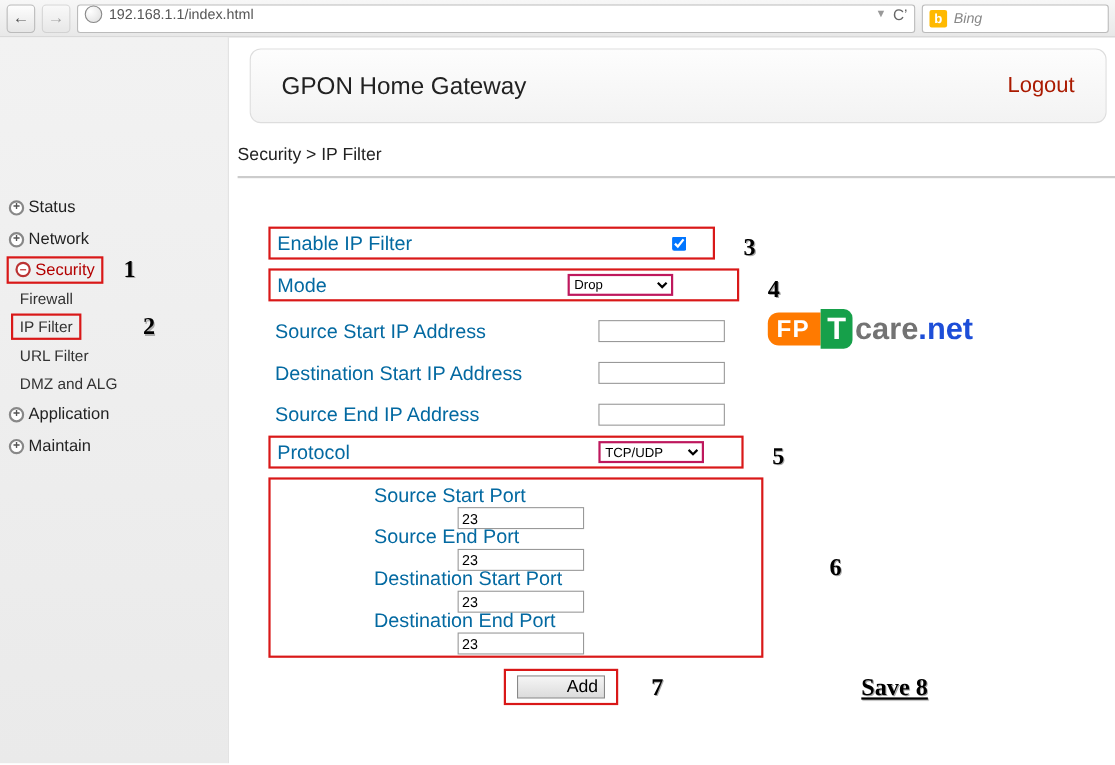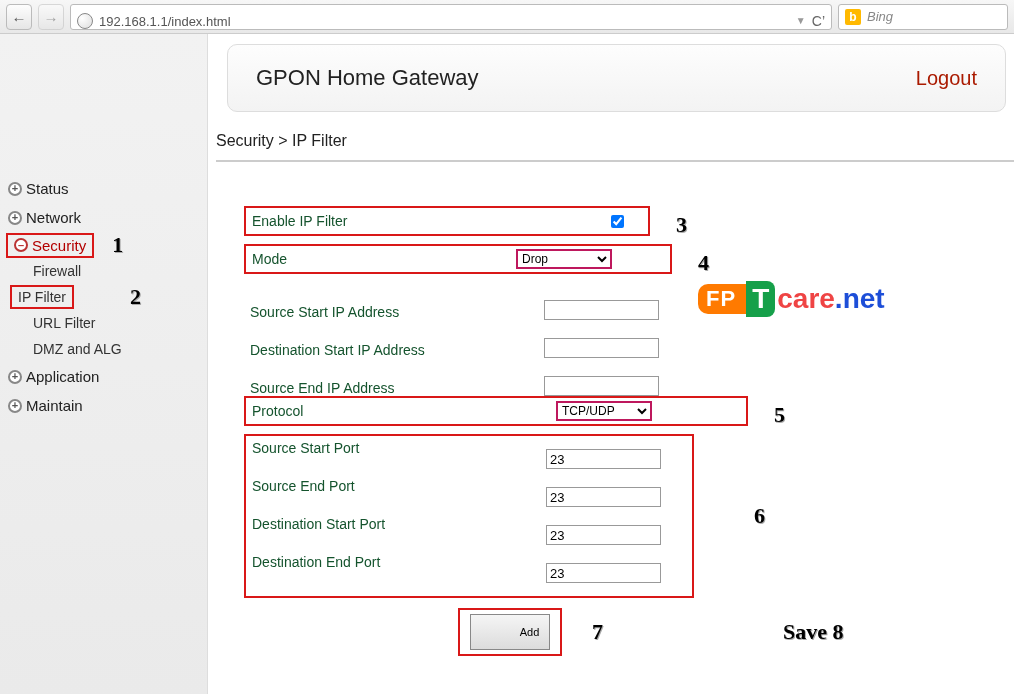--- a/index.html
+++ b/index.html
@@ -1,73 +1,73 @@
 <!DOCTYPE html>
 <html><head>
   <meta charset="utf-8">
   <style>
     * { margin: 0; padding: 0; box-sizing: border-box; }
     body { font-family: Arial, sans-serif; font-size: 14px; background: #fff; width: 1014px; }
 
     
     .browser-bar { height: 34px; background: linear-gradient(to bottom, #f7f7f7, #e8e8e8); border-bottom: 1px solid #ccc; display: flex; align-items: center; padding: 0 6px; gap: 6px; }
     .nav-btn { width: 26px; height: 26px; border-radius: 4px; background: linear-gradient(to bottom,#fdfdfd,#e6e6e6); border:1px solid #bbb; display:flex; align-items:center; justify-content:center; color:#555; cursor:pointer; font-size:15px; }
-    .url-bar { flex: 1; height: 26px; background: #fff; border:1px solid #bbb; border-radius: 3px; display:flex; align-items:flex-end; padding:0 6px; font-size:13px; color:#555; }
+    .url-bar { flex: 1; height: 26px; background: #fff; border:1px solid #bbb; border-radius: 3px; display:flex; align-items:flex-start; padding:0 6px; font-size:13px; color:#555; }
     .globe { width:16px; height:16px; border-radius:50%; border:1px solid #888; margin-right:6px; display:inline-block; background: radial-gradient(circle at 30% 30%, #fff, #ddd); }
     .url-right { display:flex; align-items:center; gap:6px; color:#777; font-size:13px;}
     .dropdown-tick { color:#999; font-size:10px; }
     .refresh { font-size:14px; color:#666;}
     .search-bar { width: 170px; height:26px; background:#fff; border:1px solid #bbb; border-radius:3px; display:flex; align-items:center; padding:0 6px; color:#888; font-style:italic; font-size:13px; }
     .bing-b { width:16px; height:16px; background:#ffb900; color:#fff; font-weight:bold; font-style:normal; display:flex;align-items:center;justify-content:center; border-radius:2px; margin-right:6px; font-size:12px;}
 
     
     .container { display:flex; }
     .sidebar { width: 208px; background: linear-gradient(to bottom, #f2f2f2, #eaeaea); min-height: 660px; padding-top: 140px; border-right: 1px solid #ddd;}
     .nav-item { padding: 6px 8px; display:flex; align-items:center; font-size:15px; cursor:pointer; color:#222;}
     .nav-icon { width:14px; height:14px; border-radius:50%; border:2px solid #888; background:#fff; margin-right:4px; display:flex; align-items:center; justify-content:center; font-size:11px; color:#555; line-height:1; font-weight:bold;}
     .nav-icon.minus { border-color:#b33; color:#b33;}
-    .sub-item { padding: 5px 8px 5px 33px; font-size:14px; color:#333; cursor:pointer; }
+    .sub-item { padding: 5px 8px 5px 18px; font-size:14px; color:#333; cursor:pointer; }
     .hl-red { border: 2px solid #d91818; }
     .nav-security { color:#b30000; padding:2px 4px;}
     .nav-ipfilter { padding:2px 4px;}
 
     .annot { font-family: "Times New Roman", serif; font-weight: bold; font-size: 22px; color:#000; text-shadow: 1px 1px 0 #aaa; }
 
     .main { flex:1; padding: 10px 8px 0 8px; position:relative; }
     .header-card { border:1px solid #ddd; border-radius:10px; background: linear-gradient(to bottom,#fdfdfd,#f3f3f3); padding: 20px 28px; display:flex; justify-content:space-between; align-items:center; margin-bottom: 16px; margin-left: 11px;}
     .header-title { font-size:22px; color:#222;}
     .header-logout { font-size:20px; color:#aa1a00; cursor:pointer;}
 
     .breadcrumb { font-size:16px; color:#222; padding: 4px 0 10px 0;}
     .sep-line { border-bottom: 2px solid #ccc; margin-right: -8px;}
 
     .form-area { padding: 44px 0 0 28px; }
-    .form-row { display:flex; align-items:flex-end; height: 38px; }
-    .form-label { width: 270px; font-size:14px; color:#14532d; padding-left:6px; }
+    .form-row { display:flex; align-items:center; height: 38px; }
+    .form-label { width: 270px; font-size:18px; color:#0369a1; padding-left:6px; }
     .form-ctrl { width: 136px; display:flex; align-items:center; justify-content:flex-start;}
     .form-ctrl input[type=text] { width: 115px; height:20px; border:1px solid #999; background:#fff; font-size:13px; padding:0 3px;}
     .form-ctrl select { width: 96px; height:20px; border:2px solid #be185d; background:#fff; font-size:12px;}
     .form-ctrl input[type=checkbox]{ margin-left: 98px;}
 
     .box-red { border:2px solid #d91818; }
     .box-row { width: 406px; display:flex; align-items:center; height:30px; margin-bottom:8px;}
     .box-row .form-label { padding-left:6px;}
     .row-annot { margin-left: 26px; }
 
     .port-group { border:2px solid #d91818; width: 450px; padding: 4px 0;}
-    .port-row { display:flex; height:38px;}
+    .port-row { display:flex; align-items:center; height:38px;flex-direction:column;}
 
     .add-wrap { display:flex; align-items:center; padding: 10px 0 0 214px; gap: 30px;}
     .add-btn-box { border:2px solid #d91818; padding:4px 10px;}
-    .add-btn { width:80px; height:36px; background:linear-gradient(to bottom,#f5f5f5,#dcdcdc); border:1px solid #888; font-size:11px; cursor:pointer;padding-left:39px;}
+    .add-btn { width:80px; height:21px; background:linear-gradient(to bottom,#f5f5f5,#dcdcdc); border:1px solid #888; font-size:16px; cursor:pointer;padding-left:39px;}
 
     .watermark { position:absolute; left:490px; top:247px; font-size:28px; font-weight:bold; display:flex; align-items:center; pointer-events:none;}
     .wm-bubble { background:#ff7a00; color:#fff; border-radius:10px 0 0 10px; padding:2px 10px 2px 8px; font-size:22px; letter-spacing:1px;}
     .wm-t { background:#16a04a; color:#fff; padding:2px 6px; border-radius:0 8px 8px 0;}
-    .wm-text1 { color:#ef4444; margin-left:2px;}
+    .wm-text1 { color:#737373; margin-left:2px;}
     .wm-text2 { color:#1d4ed8;}
 
     .side-row { display:flex; align-items:center; gap: 18px; padding-left:6px;}
   </style>
 </head>
 <body>
 
 <div class="browser-bar">
   <div class="nav-btn">←</div>
   <div class="nav-btn" style="opacity:.5">→</div>
@@ -166,21 +166,21 @@
           </div>
       </div>
       <div class="form-row">
         <div class="form-label">Source End IP Address</div>
         <div class="form-ctrl" style="margin-left:30px;">
             <input type="text" value="" style="">
           </div>
       </div>
 
       <div style="display:flex;align-items:center;">
-        <div class="box-red box-row" style="width:504px;gap:40px;">
+        <div class="box-red box-row" style="width:432px;gap:40px;">
           <div class="form-label">Protocol</div>
           <div class="form-ctrl">
               <select><option>TCP/UDP</option></select>
             </div>
         </div>
         <span class="annot row-annot">5</span>
       </div>
 
       <div style="display:flex; align-items:center;">
         <div class="port-group">
@@ -210,21 +210,21 @@
           </div>
         </div>
         <span class="annot" style="margin-left:60px;">6</span>
       </div>
 
       <div class="add-wrap">
         <div class="add-btn-box">
           <button class="add-btn">Add</button>
         </div>
         <span class="annot">7</span>
-        <span class="annot" style="margin-left:150px;">Save 8</span>
+        <span class="annot" style="margin-left:150px;text-decoration:underline;">Save 8</span>
       </div>
     </div>
 
     <div class="watermark">
       <span class="wm-bubble">FP</span>
       <span class="wm-t">T</span>
       <span class="wm-text1">care</span>
       <span class="wm-text2">.net</span>
     </div>
 

